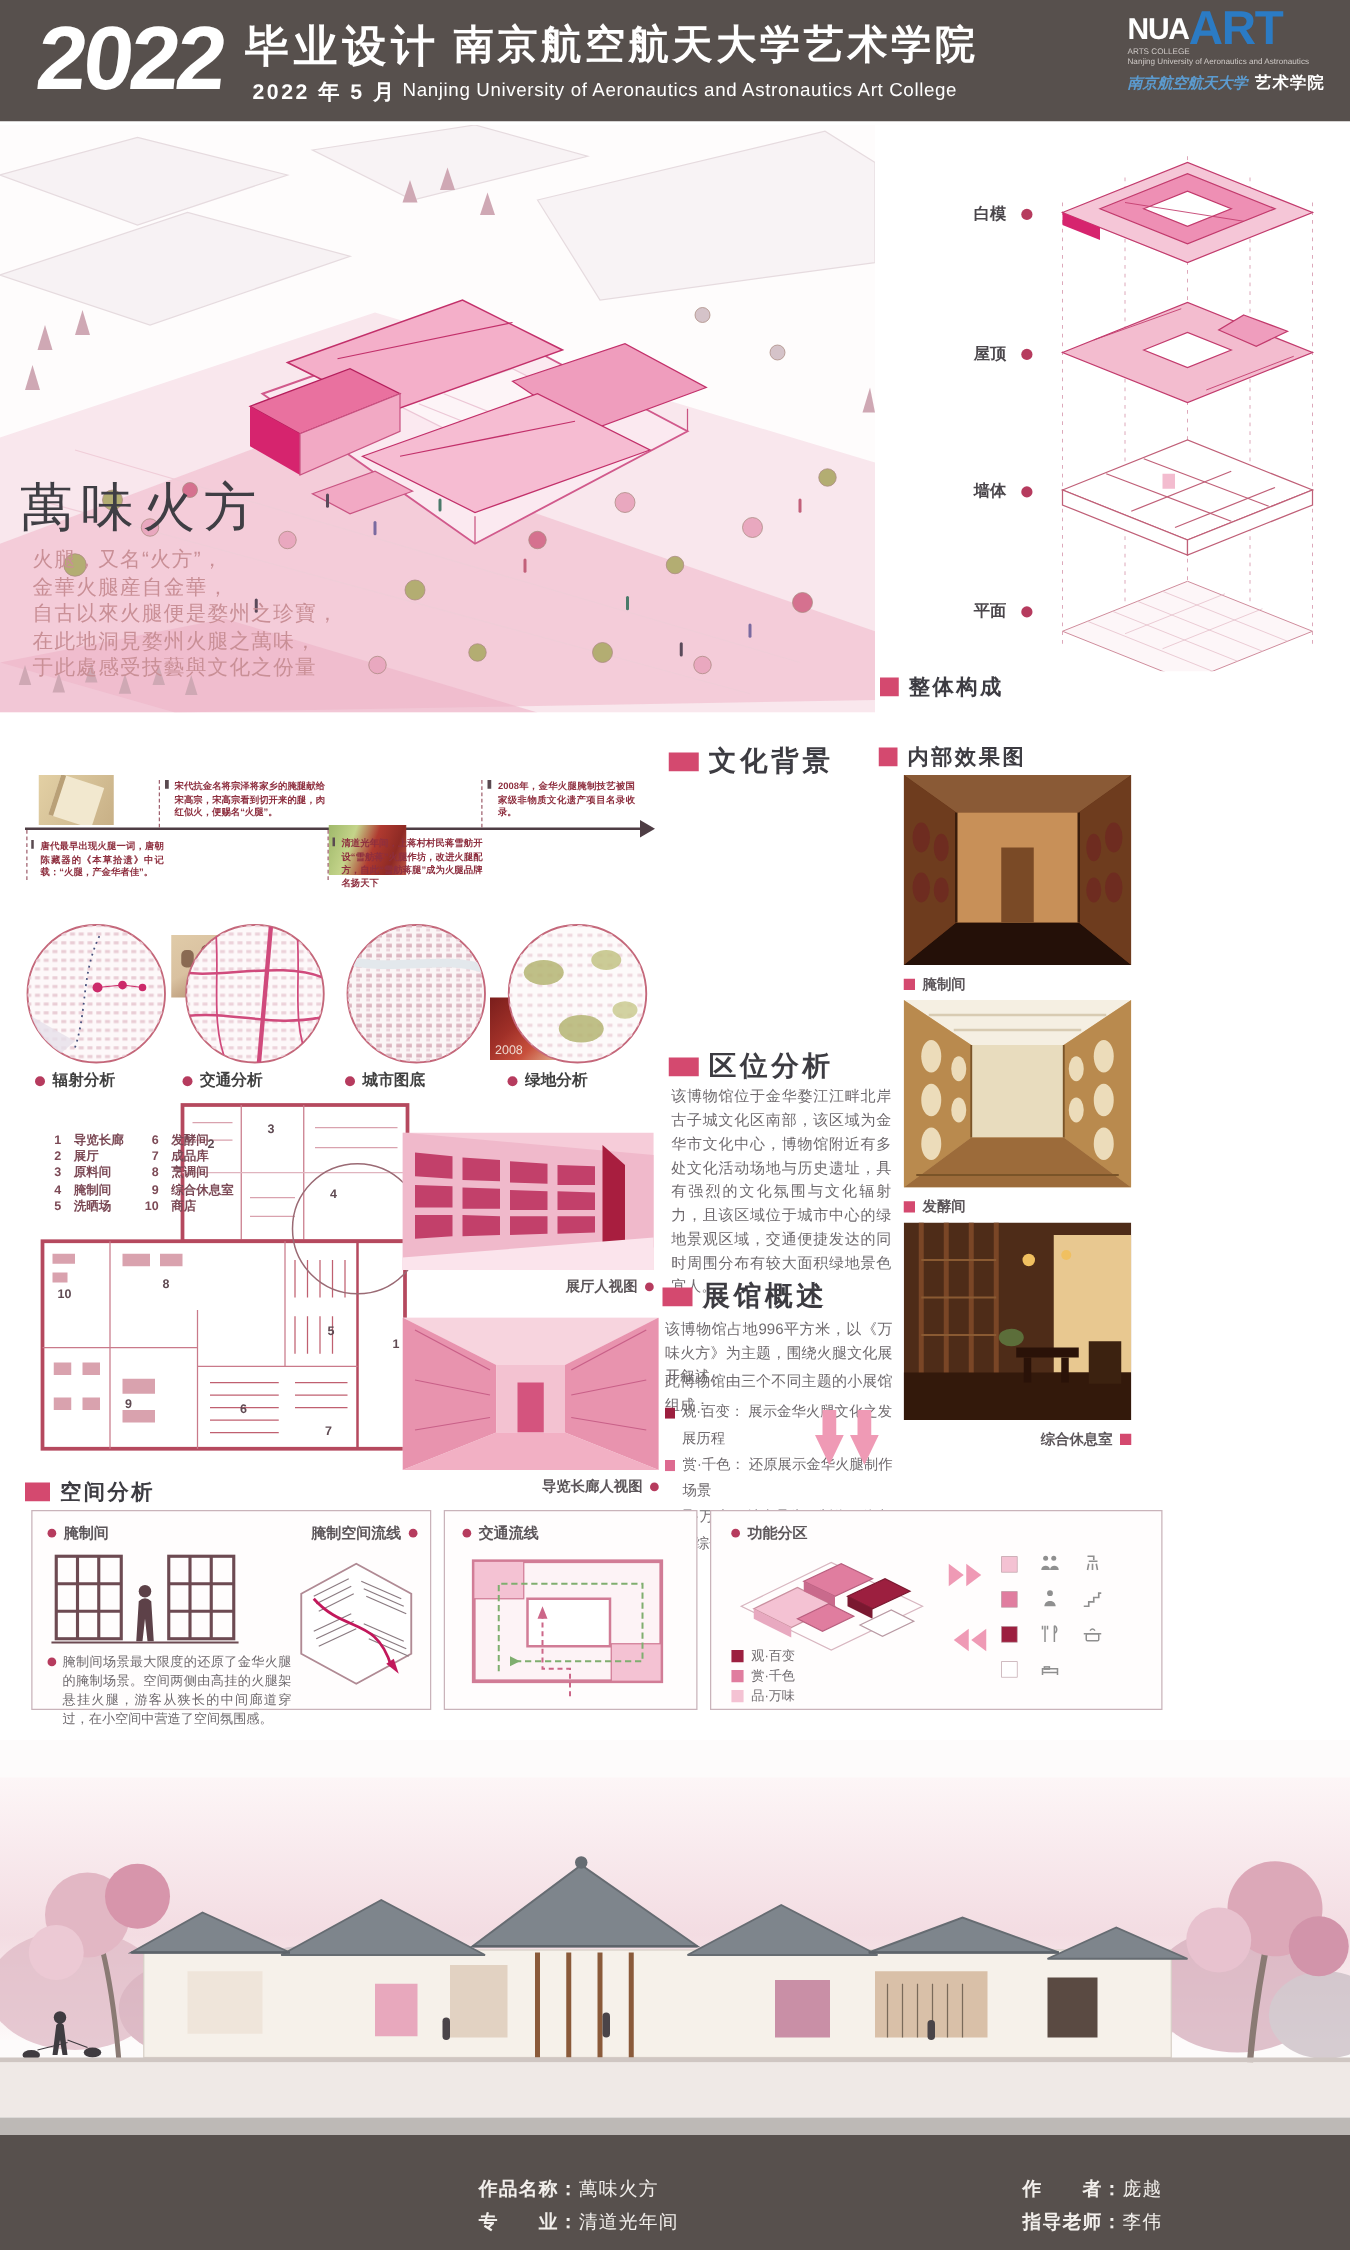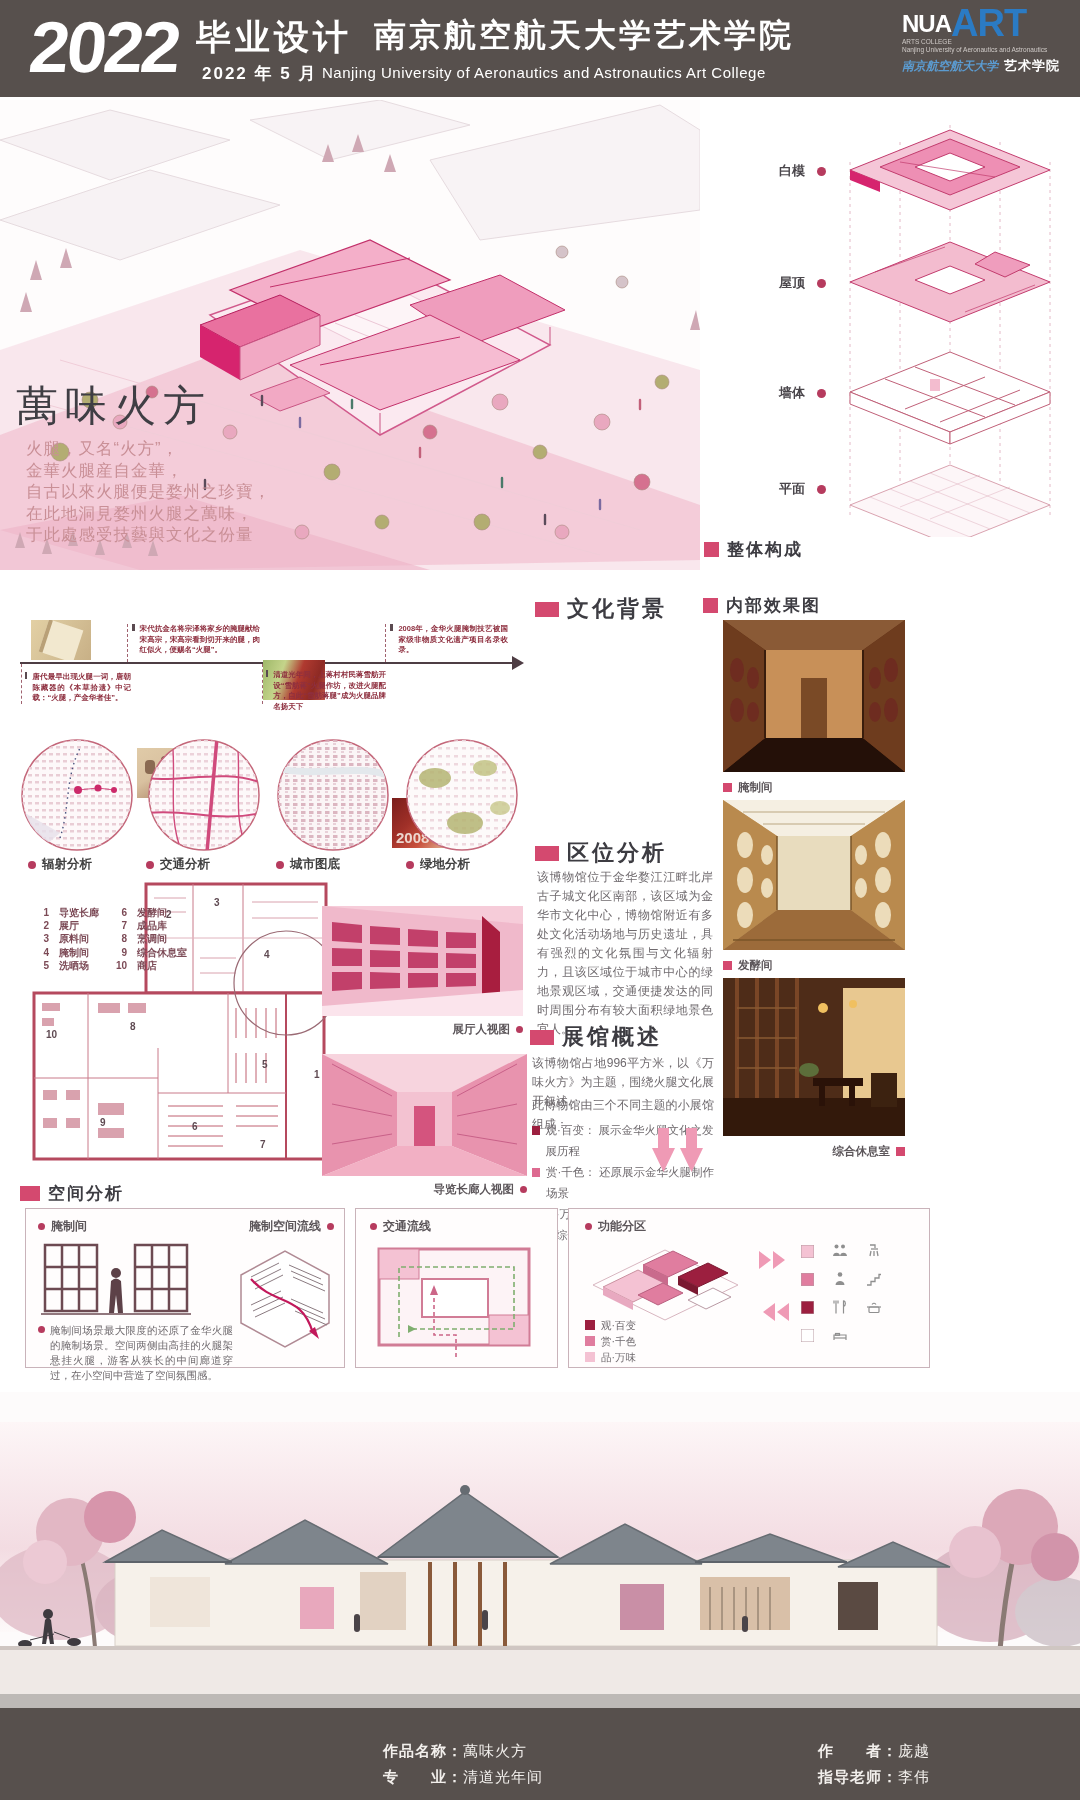--- a/index.html
+++ b/index.html
@@ -56,21 +56,21 @@
 </style>
 </head>
 <body>
 
 <div class="poster">
 
   <div class="abs bar" style="left:0;top:0;width:1080px;height:97px">
     <div class="abs hdr-year" style="left:30px;top:6px">2022</div>
     <div class="abs hdr-cn" style="left:196px;top:14px">毕业设计</div>
     <div class="abs hdr-date" style="left:202px;top:62px">2022 年 5 月</div>
-    <div class="abs hdr-school" style="left:374px;top:14px">南京航空航天大学艺术学院</div>
+    <div class="abs hdr-school" style="left:363px;top:14px">南京航空航天大学艺术学院</div>
     <div class="abs hdr-en" style="left:322px;top:64px">Nanjing  University  of  Aeronautics  and  Astronautics  Art  College</div>
     <div class="abs" style="left:902px;top:8px;width:168px;height:82px">
       <div style="display:flex;align-items:flex-end">
         <span class="logo-nua">NUA</span>
         <span class="logo-art">ART</span>
       </div>
       <div class="logo-sub">ARTS COLLEGE</div>
       <div class="logo-sub">Nanjing University  of Aeronautics and Astronautics</div>
       <div style="display:flex;gap:6px;align-items:center;margin-top:3px">
         <span class="logo-script">南京航空航天大学</span>
@@ -247,21 +247,21 @@
     <div class="abs thumb" style="left:31px;top:620px;width:60px;height:40px;background:linear-gradient(120deg,#e3d0a4 0%,#d8c49a 40%,#c8b086 100%)">
       <div class="abs" style="left:12px;top:4px;width:36px;height:34px;background:#f2e8cf;transform:rotate(18deg);border-left:4px solid #b9a077"></div>
     </div>
     <div class="abs thumb" style="left:263px;top:620px;width:62px;height:40px;background:linear-gradient(110deg,#9fb86a 0%,#c4d48a 30%,#b03a30 55%,#8e2a24 80%,#c05848 100%)"></div>
     <div class="abs thumb" style="left:137px;top:668px;width:56px;height:50px;background:linear-gradient(150deg,#e0cba8 0%,#d9c1a0 45%,#b99878 75%,#caa988 100%)">
       <div class="abs" style="left:8px;top:12px;width:10px;height:14px;background:#8a6a52;border-radius:4px"></div>
       <div class="abs" style="left:24px;top:8px;width:9px;height:16px;background:#7a5a46;border-radius:4px"></div>
       <div class="abs" style="left:38px;top:14px;width:10px;height:13px;background:#96765c;border-radius:4px"></div>
     </div>
     <div class="abs thumb" style="left:392px;top:668px;width:54px;height:50px;background:linear-gradient(135deg,#7a1e1c 0%,#a03028 40%,#c8503c 70%,#e0b090 100%)">
-      <span class="abs" style="left:4px;bottom:2px;color:#f4e8e0;font-weight:bold;font-size:15px;opacity:.9">2008</span>
+      <span class="abs" style="left:4px;bottom:2px;color:#f4e8e0;font-weight:normal;font-size:10px;opacity:.9">2008</span>
     </div>
 
     <div class="abs tl-dash" style="left:127px;top:624px;height:38px"></div>
     <div class="abs" style="left:132px;top:624px;width:128px;display:flex;gap:2px">
       <span class="tl-sq"></span>
       <span class="tl-txt">宋代抗金名将宗泽将家乡的腌腿献给宋高宗，宋高宗看到切开来的腿，肉红似火，便赐名“火腿”。</span>
     </div>
     <div class="abs tl-dash" style="left:385px;top:624px;height:38px"></div>
     <div class="abs" style="left:390px;top:624px;width:118px;display:flex;gap:2px">
       <span class="tl-sq"></span>

